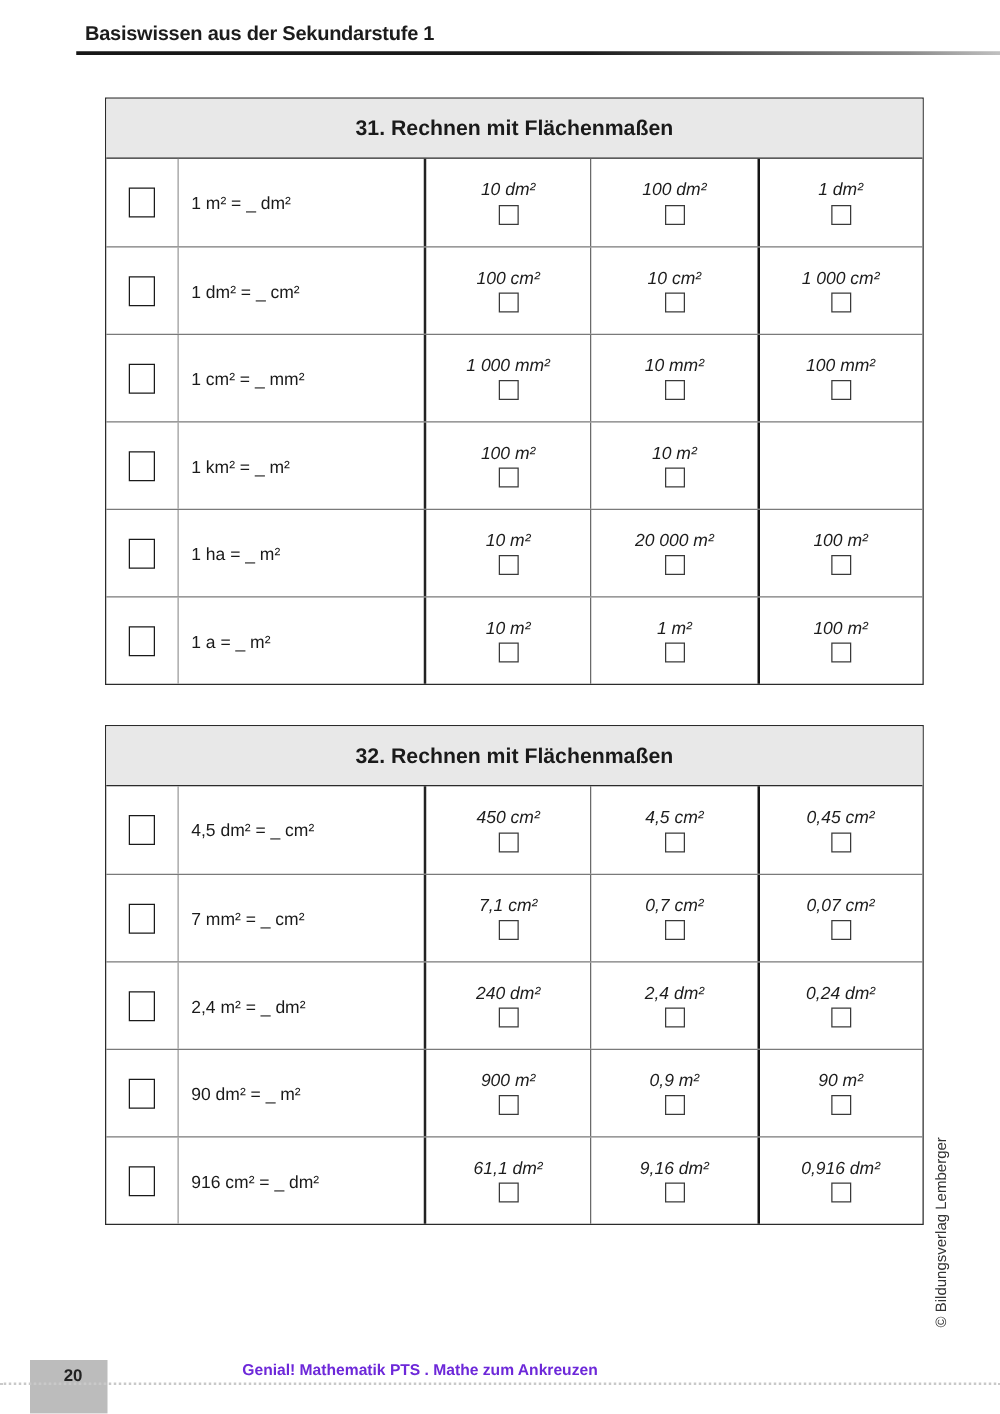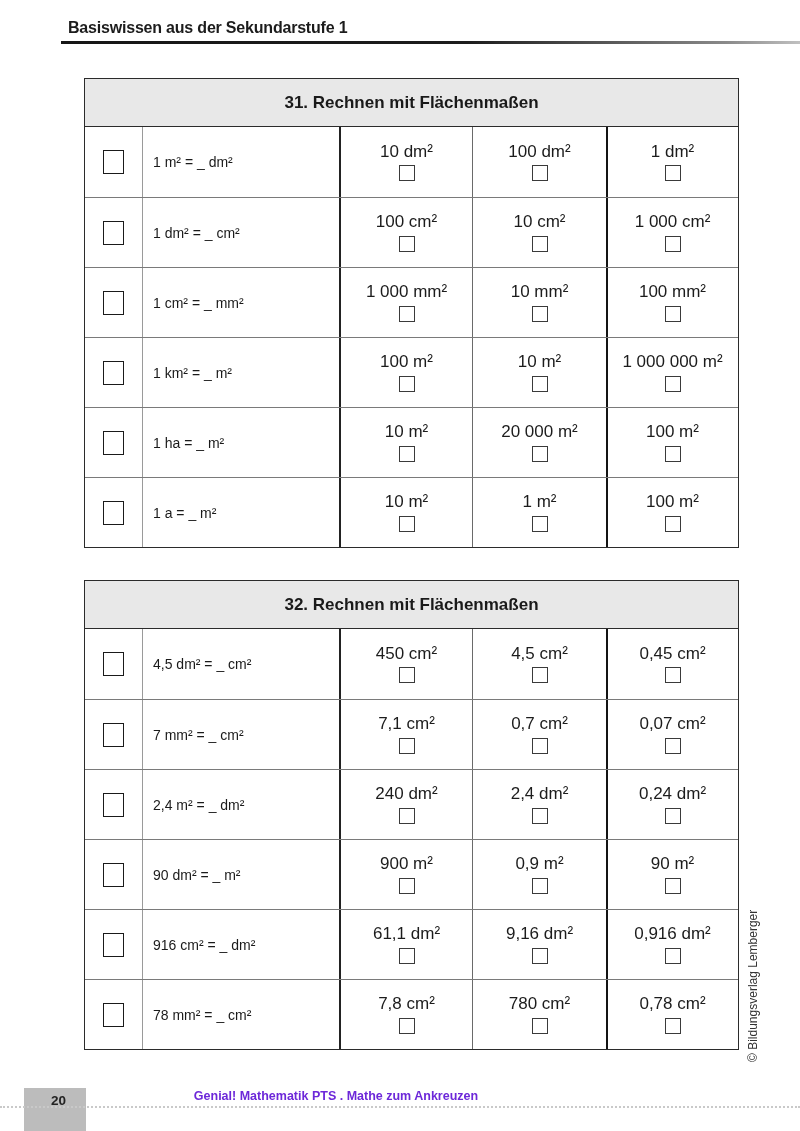--- a/index.html
+++ b/index.html
@@ -21,21 +21,21 @@
     display:flex; align-items:center; justify-content:center;
     font-size:17px; font-weight:700; color:#1a1a1a; }
   .row { display:grid; grid-template-columns:58px 198px 132px 135px 129px; height:70px; }
   .row + .row { border-top:1px solid #7a7a7a; }
   .cell { display:flex; align-items:center; }
   .row > .cell:nth-child(1) { border-right:1px solid #9a9a9a; justify-content:center; }
   .row > .cell:nth-child(2) { border-right:2px solid #222; padding-left:10px; font-size:14px; }
   .row > .cell:nth-child(3) { border-right:1px solid #6a6a6a; }
   .row > .cell:nth-child(4) { border-right:2px solid #141414; }
   .option-cell { flex-direction:column; justify-content:center; gap:4px; }
-  .option-label { font-size:17px; color:#1c1c1c; line-height:1.1; }
+  .option-label { font-size:14px; color:#1c1c1c; line-height:1.1;font-style:italic; }
   .checkbox { display:inline-block; background:#fff; }
   .checkbox.big { width:21px; height:24px; border:1.4px solid #1a1a1a; }
   .checkbox.small { width:16px; height:16px; border:1.6px solid #3a3a3a; }
 
   
   .side-text { position:absolute; left:655px; top:953px; width:200px; height:18px;
     transform:rotate(-90deg); transform-origin:50% 50%;
     font-size:12px; color:#333; white-space:nowrap; }
 
   
@@ -119,24 +119,20 @@
           </div>
           <div class="cell question-cell">1 km² = _ m²</div>
           <div class="cell option-cell">
             <div class="option-label">100 m²</div>
             <span class="checkbox small"></span>
           </div>
           <div class="cell option-cell">
             <div class="option-label">10 m²</div>
             <span class="checkbox small"></span>
           </div>
-          <div class="cell option-cell">
-            <div class="option-label">1 000 000 m²</div>
-            <span class="checkbox small"></span>
-          </div>
         </div>
         <div class="row">
           <div class="cell checkbox-cell">
             <span class="checkbox big"></span>
           </div>
           <div class="cell question-cell">1 ha = _ m²</div>
           <div class="cell option-cell">
             <div class="option-label">10 m²</div>
             <span class="checkbox small"></span>
           </div>
@@ -253,38 +249,20 @@
           <div class="cell option-cell">
             <div class="option-label">61,1 dm²</div>
             <span class="checkbox small"></span>
           </div>
           <div class="cell option-cell">
             <div class="option-label">9,16 dm²</div>
             <span class="checkbox small"></span>
           </div>
           <div class="cell option-cell">
             <div class="option-label">0,916 dm²</div>
-            <span class="checkbox small"></span>
-          </div>
-        </div>
-        <div class="row">
-          <div class="cell checkbox-cell">
-            <span class="checkbox big"></span>
-          </div>
-          <div class="cell question-cell">78 mm² = _ cm²</div>
-          <div class="cell option-cell">
-            <div class="option-label">7,8 cm²</div>
-            <span class="checkbox small"></span>
-          </div>
-          <div class="cell option-cell">
-            <div class="option-label">780 cm²</div>
-            <span class="checkbox small"></span>
-          </div>
-          <div class="cell option-cell">
-            <div class="option-label">0,78 cm²</div>
             <span class="checkbox small"></span>
           </div>
         </div>
       </div>
   </section>
 
   <div class="side-text">© Bildungsverlag Lemberger</div>
 
   <div class="page-num-badge">
     <span>20</span>

